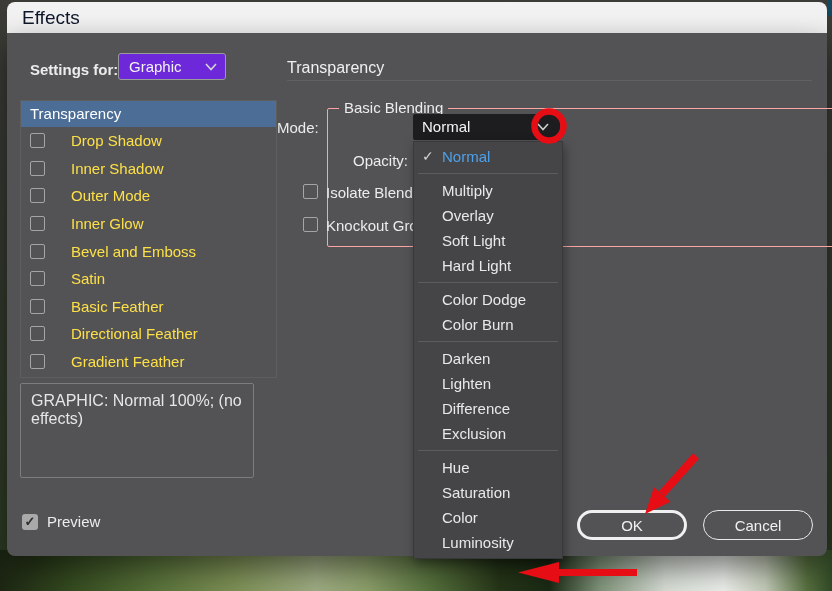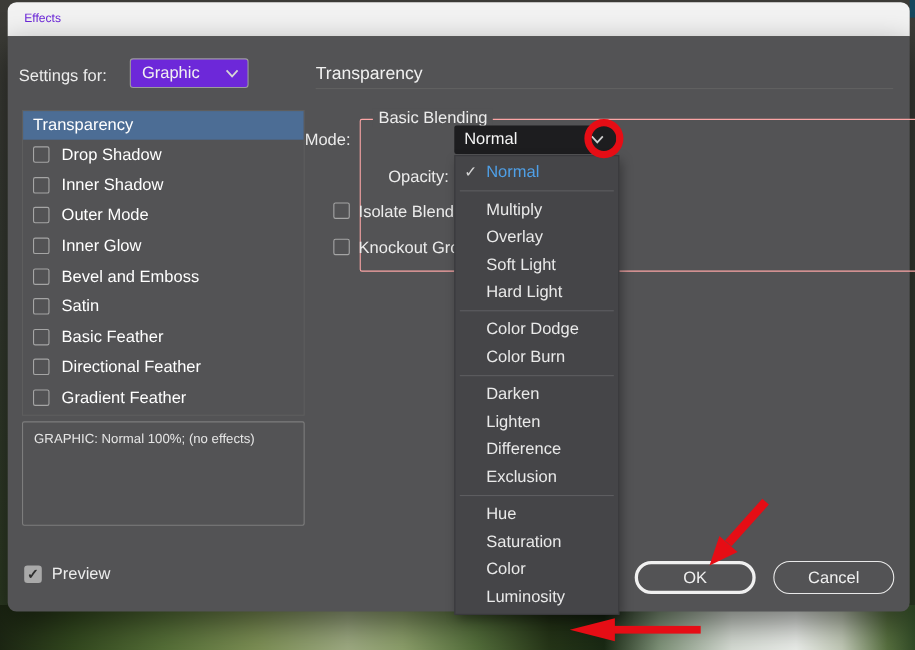--- a/index.html
+++ b/index.html
@@ -11,46 +11,46 @@
     background:linear-gradient(180deg,#3c3b37 0%,#343930 45%,#2c3a22 100%);}
   .photo-bottom{position:absolute;left:0;top:550px;width:832px;height:41px;
     background:linear-gradient(90deg,#1c2613 0%,#33491f 8%,#567038 18%,#7d9055 28%,
       #9fac83 38%,#8da06b 44%,#55703c 52%,#263618 60%,#1a2a14 66%,#7f9379 72%,
       #d8ded6 80%,#edf0ec 87%,#c3cbb8 92%,#57703f 97%,#314a26 100%);}
   .photo-blue{position:absolute;right:0;top:0;width:5px;height:16px;background:#15485e;}
 
   
   .titlebar{position:absolute;left:7px;top:2px;width:820px;height:31px;background:#f2f2f2;
     border-radius:8px 8px 0 0;box-sizing:border-box;}
-  .titlebar .title{position:absolute;left:15px;top:0;line-height:31px;font-size:11px;color:#6d28d9;}
+  .titlebar .title{position:absolute;left:15px;top:0;line-height:31px;font-size:19px;color:#0f172a;}
   .dialog-body{position:absolute;left:7px;top:33px;width:820px;height:523px;background:#535355;
     border-radius:0 0 8px 8px;box-shadow:0 12px 30px rgba(0,0,0,.5);}
   .dialog-body, .dialog-body *{box-sizing:border-box;}
 
   .lbl{color:#ececec;font-size:15px;}
 
   
-  .settings-label{position:absolute;left:10px;top:28px;}
+  .settings-label{position:absolute;left:23px;top:28px;font-weight:bold;}
   .settings-select{position:absolute;left:111px;top:20px;width:108px;height:27px;
     border:1px solid #9b9b9b;border-radius:3px;background:#6d28d9;cursor:default;}
   .settings-select .val{position:absolute;left:10px;top:0;line-height:25px;font-size:15px;color:#f2f2f2;}
   .settings-select .chev{position:absolute;right:8px;top:9px;}
 
   
   .effects-list{position:absolute;left:13px;top:67px;width:257px;height:278px;
     border:1px solid #5e5e5e;background:transparent;}
   .sel-row{height:26px;background:#4c6d95;color:#fff;font-size:15px;line-height:26px;
     padding-left:9px;}
-  .effect-row{height:27.6px;display:flex;align-items:center;padding-left:9px;gap:11px;color:#ffffff;font-size:15px;}
+  .effect-row{height:27.6px;display:flex;align-items:center;padding-left:9px;gap:26px;color:#fde047;font-size:15px;}
   .cb{width:15px;height:15px;border:1px solid #a5a5a5;border-radius:2px;flex:0 0 auto;
     display:flex;align-items:center;justify-content:center;}
 
   
-  .summary-box{position:absolute;left:13px;top:350px;width:257px;height:95px;
-    border:1px solid #7d7d7d;border-radius:2px;padding:8px 10px;color:#e6e6e6;font-size:12px;}
+  .summary-box{position:absolute;left:13px;top:350px;width:234px;height:95px;
+    border:1px solid #7d7d7d;border-radius:2px;padding:8px 10px;color:#e6e6e6;font-size:16px;}
 
   
   .preview-row{position:absolute;left:15px;top:480px;display:flex;align-items:center;gap:9px;}
   .preview-cb{width:16px;height:16px;border-radius:3px;background:#a9a9a9;
     display:flex;align-items:center;justify-content:center;color:#2f2f2f;font-size:13px;font-weight:bold;}
 
   
   .panel-header{position:absolute;left:280px;top:26px;font-size:16px;color:#f0f0f0;}
   .panel-underline{position:absolute;left:280px;top:47px;width:525px;height:1px;background:#606060;}
   .group-box{position:absolute;left:283px;top:75px;width:521px;height:139px;

